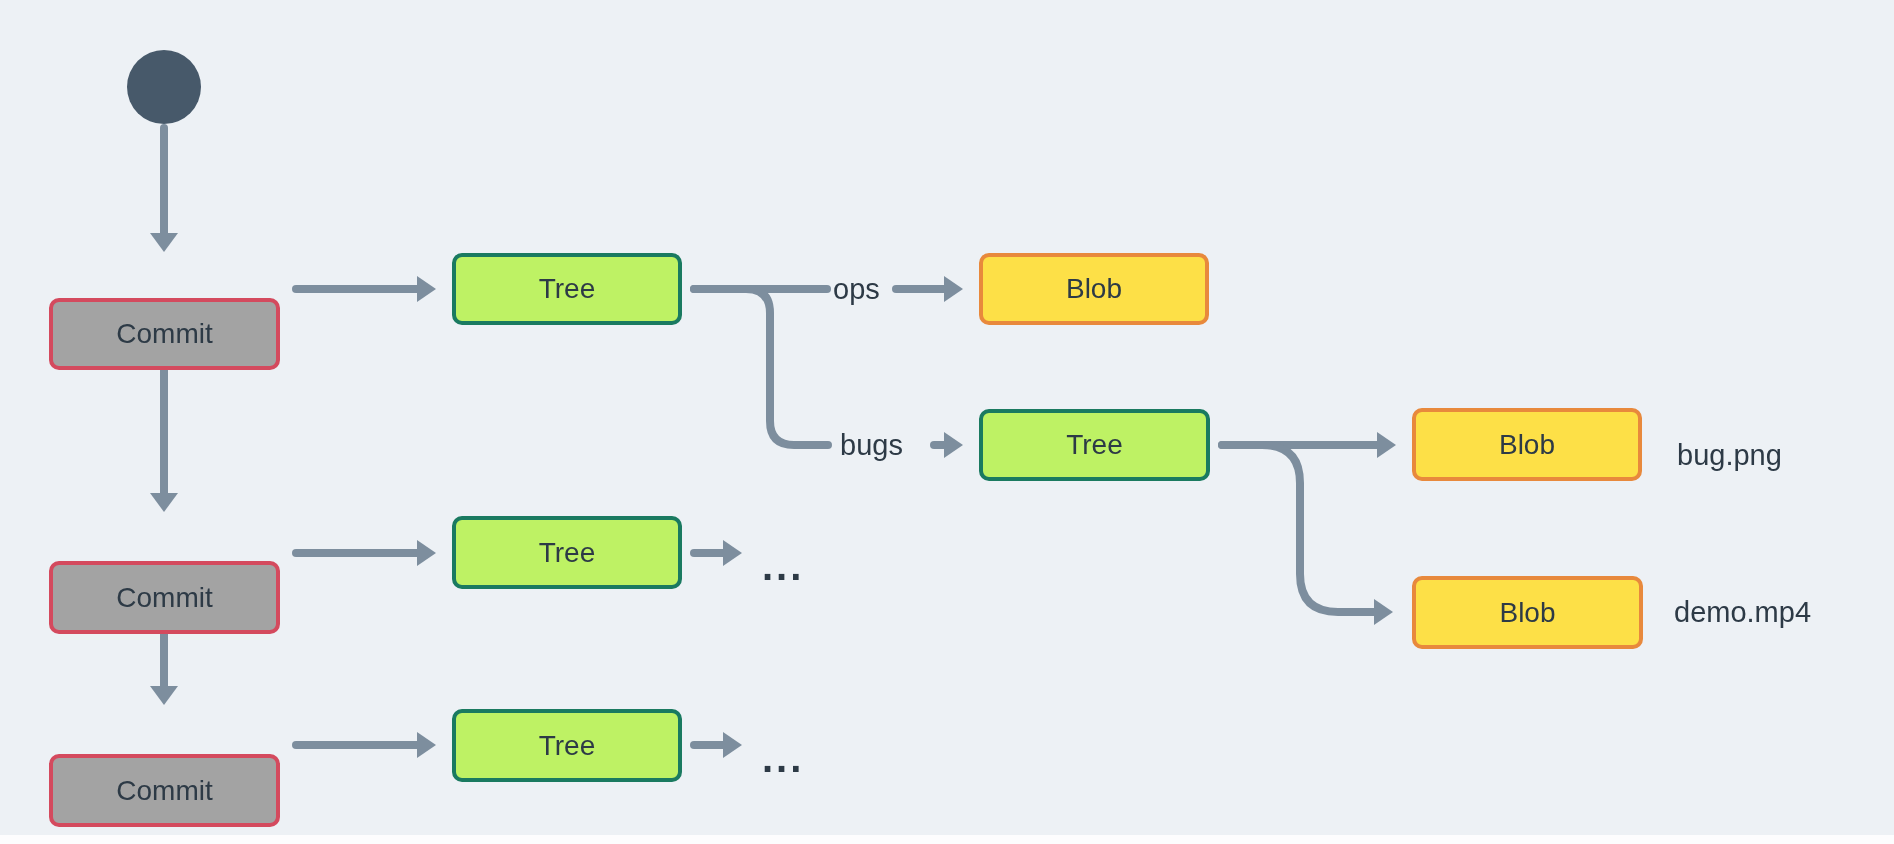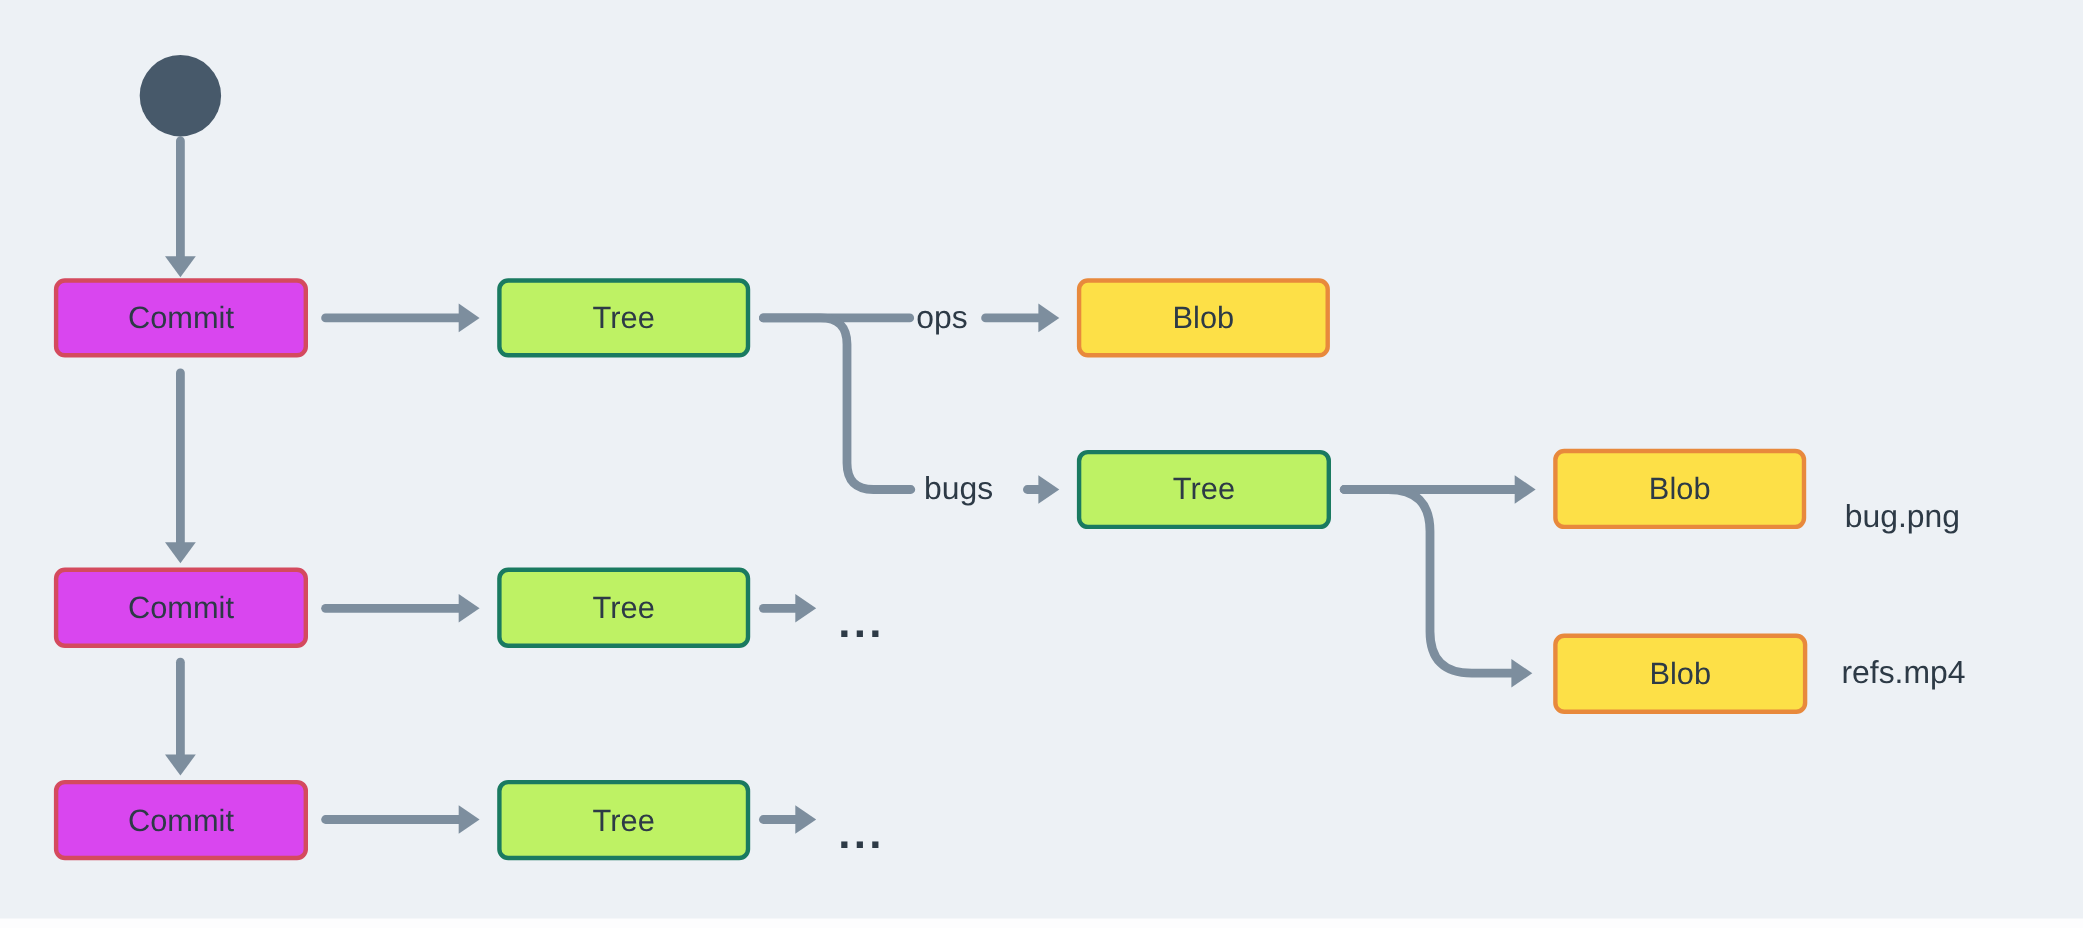--- a/index.html
+++ b/index.html
@@ -9,21 +9,21 @@
     font-family:"Liberation Sans", sans-serif;
     color:#2d3a46;
   }
   .connector-layer { position:absolute; inset:0; }
   .node {
     position:absolute; box-sizing:border-box;
     display:flex; align-items:center; justify-content:center;
     border:4px solid; border-radius:10px;
     font-size:28px; color:#2d3a46; white-space:nowrap;
   }
-  .node.commit { background:#d946ef; border-color:#d44a5e; }
+  .node.commit { background:#a3a3a3; border-color:#d44a5e;margin-top:45px; }
   .node.tree   { background:#bef264; border-color:#1a7a60; }
   .node.blob   { background:#fde047; border-color:#e8893c; }
   .ref-circle {
     position:absolute; left:127px; top:50px;
     width:74px; height:74px; border-radius:50%;
     background:#47596a;
   }
   .txt {
     position:absolute; font-size:29px; line-height:36px;
     color:#2d3a46; white-space:nowrap;
@@ -86,20 +86,20 @@
   <div class="node tree" style="left:452px; top:709px; width:230px; height:73px;">Tree</div>
   <div class="node tree" style="left:979px; top:409px; width:231px; height:72px;">Tree</div>
 
   <div class="node blob" style="left:979px; top:253px; width:230px; height:72px;">Blob</div>
   <div class="node blob" style="left:1412px; top:408px; width:230px; height:73px;">Blob</div>
   <div class="node blob" style="left:1412px; top:576px; width:231px; height:73px;">Blob</div>
 
   <div class="txt" style="left:833px; top:271px;">ops</div>
   <div class="txt" style="left:840px; top:427px;">bugs</div>
 
-  <div class="txt" style="left:1677px; top:452px;">bug.png</div>
-  <div class="txt" style="left:1674px; top:594px;">refs.mp4</div>
+  <div class="txt" style="left:1677px; top:437px;">bug.png</div>
+  <div class="txt" style="left:1674px; top:594px;">demo.mp4</div>
 
   <div class="dots" style="left:762px; top:546px;">...</div>
   <div class="dots" style="left:762px; top:738px;">...</div>
 
   <div class="bottom-strip"></div>
 </div>
 
 </body></html>

